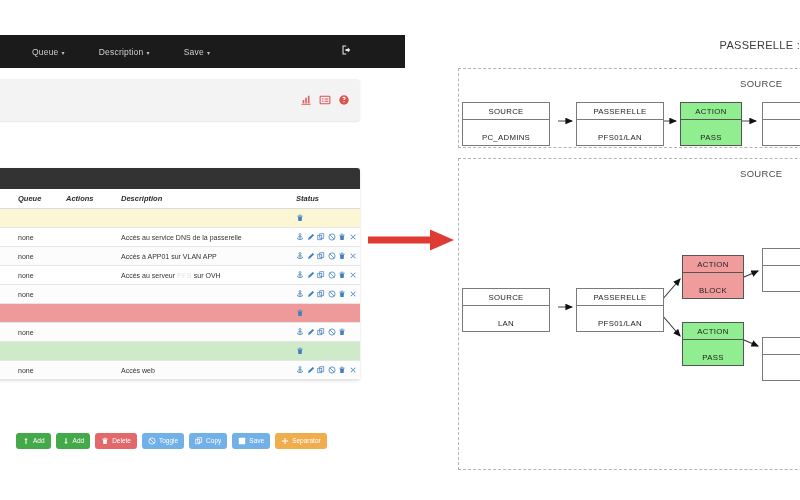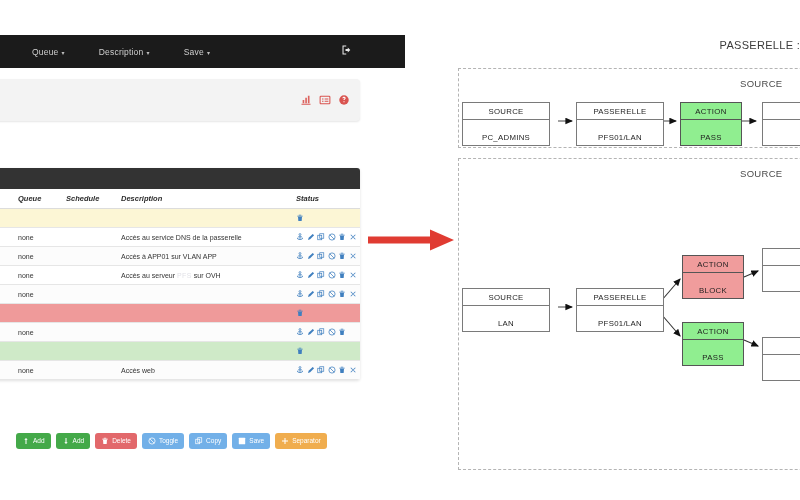--- a/index.html
+++ b/index.html
@@ -195,21 +195,21 @@
       </div>
     </div>
 
     <div class="tbl-wrap">
       <div class="tbl-topbar"></div>
       <table class="rules">
         <thead>
           <tr>
             <th class="col-gw">y</th>
             <th class="col-queue">Queue</th>
-            <th class="col-sched">Schedule</th>
+            <th class="col-sched">Actions</th>
             <th class="col-desc">Description</th>
             <th class="col-act">Status</th>
           </tr>
         </thead>
         <tbody id="rules-body">
             <tr class="sep-yellow">
               <td></td>
               <td></td>
               <td></td>
               <td></td>

